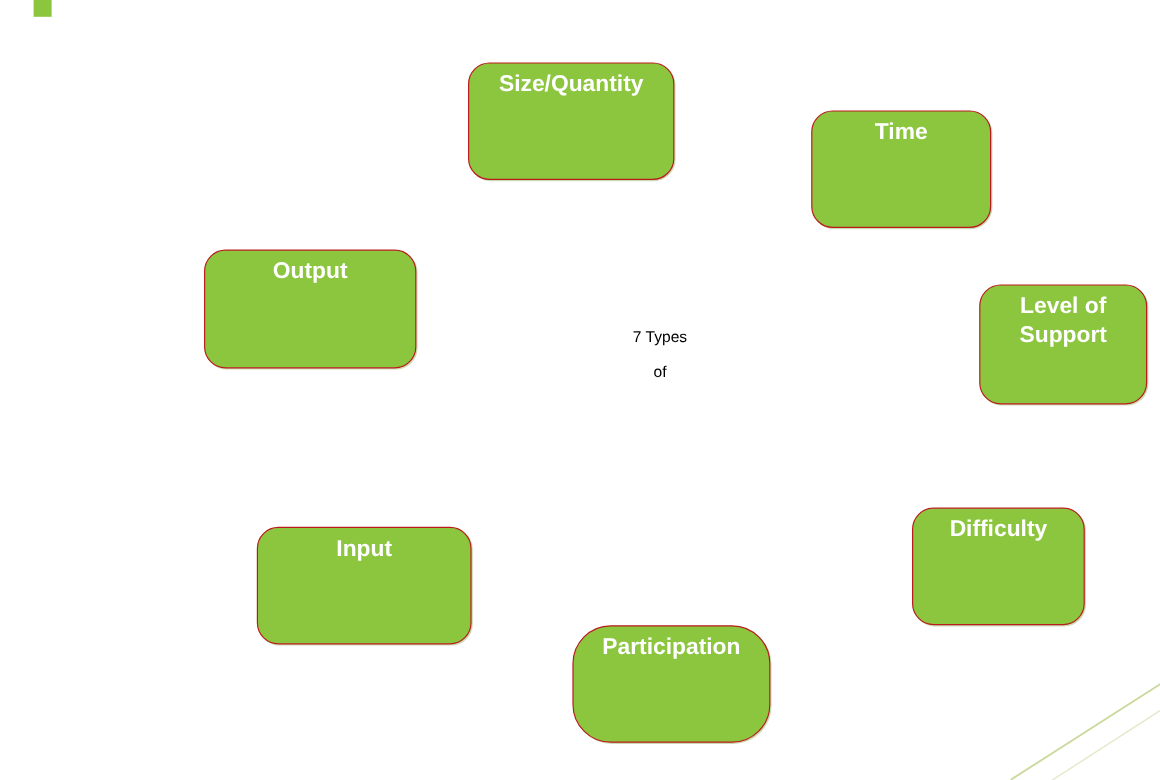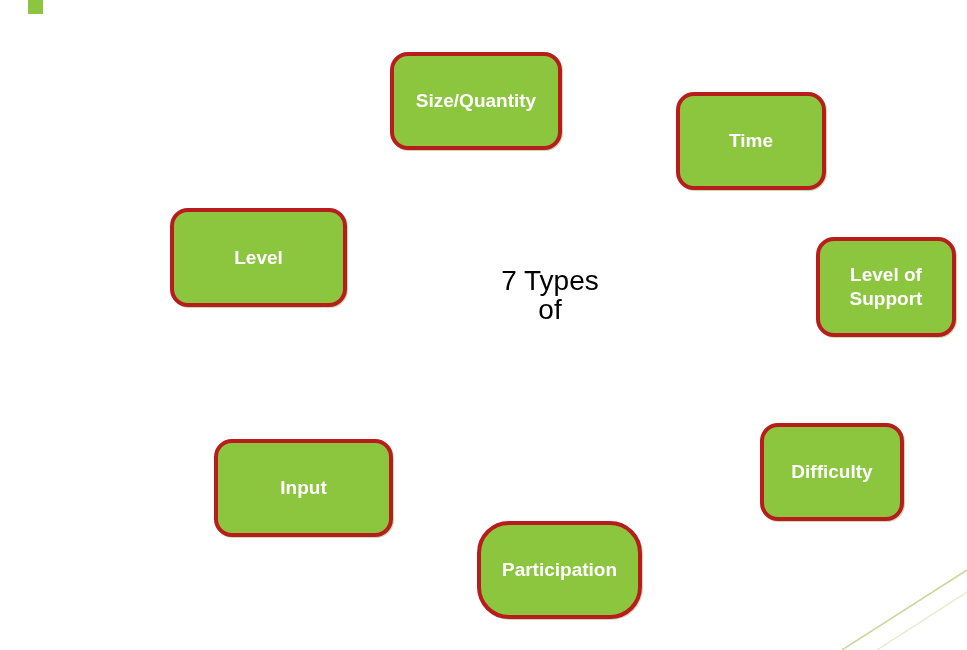--- a/index.html
+++ b/index.html
@@ -19,24 +19,23 @@
     position: absolute;
     left: 28px;
     top: 0;
     width: 15px;
     height: 14px;
     background: #8CC63F;
   }
   .shape-box {
     position: absolute;
     background: #8CC63F;
-    border: 4px solid #b91c1c;
+    border: 1px solid #b91c1c;
     border-radius: 18px;
     display: flex;
-    align-items: center;
     justify-content: center;
     text-align: center;
     color: #ffffff;
     font-size: 19px;
     font-weight: bold;
     line-height: 1.25;
     padding: 6px 10px;
     box-sizing: border-box;
     box-shadow: 1px 1px 0 rgba(110,150,40,0.35);
   }
@@ -48,21 +47,21 @@
   .box-difficulty    { left: 760px; top: 423px; width: 144px; height: 98px; }
   .box-participation { left: 477px; top: 521px; width: 165px; height: 98px; border-radius: 32px; }
 
   .center-title {
     position: absolute;
     left: 380px;
     top: 266px;
     width: 340px;
     text-align: center;
     color: #000000;
-    font-size: 28px;
+    font-size: 13px;
     line-height: 29px;
     font-family: "Liberation Sans", sans-serif;
   }
   .corner-flourish {
     position: absolute;
     right: 0;
     bottom: 0;
     width: 125px;
     height: 88px;
   }
@@ -76,21 +75,21 @@
 
   <div class="shape-box box-size-quantity">
     <span>Size/Quantity</span>
   </div>
 
   <div class="shape-box box-time">
     <span>Time</span>
   </div>
 
   <div class="shape-box box-output">
-    <span>Level</span>
+    <span>Output</span>
   </div>
 
   <div class="shape-box box-level-support">
     <span>Level of Support</span>
   </div>
 
   <div class="shape-box box-input">
     <span>Input</span>
   </div>
 

